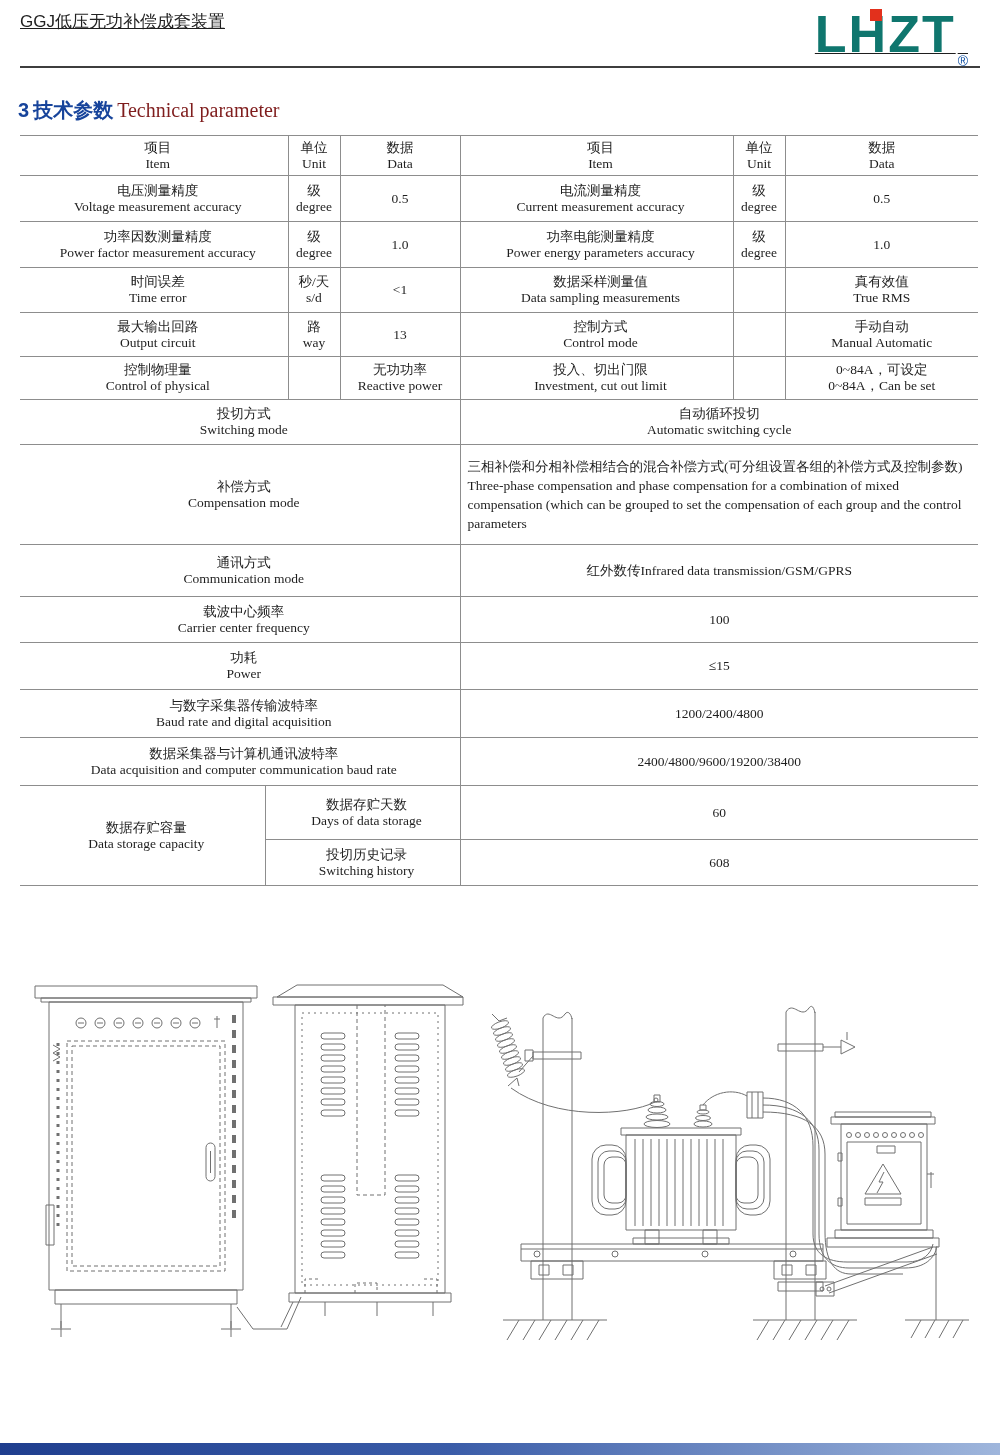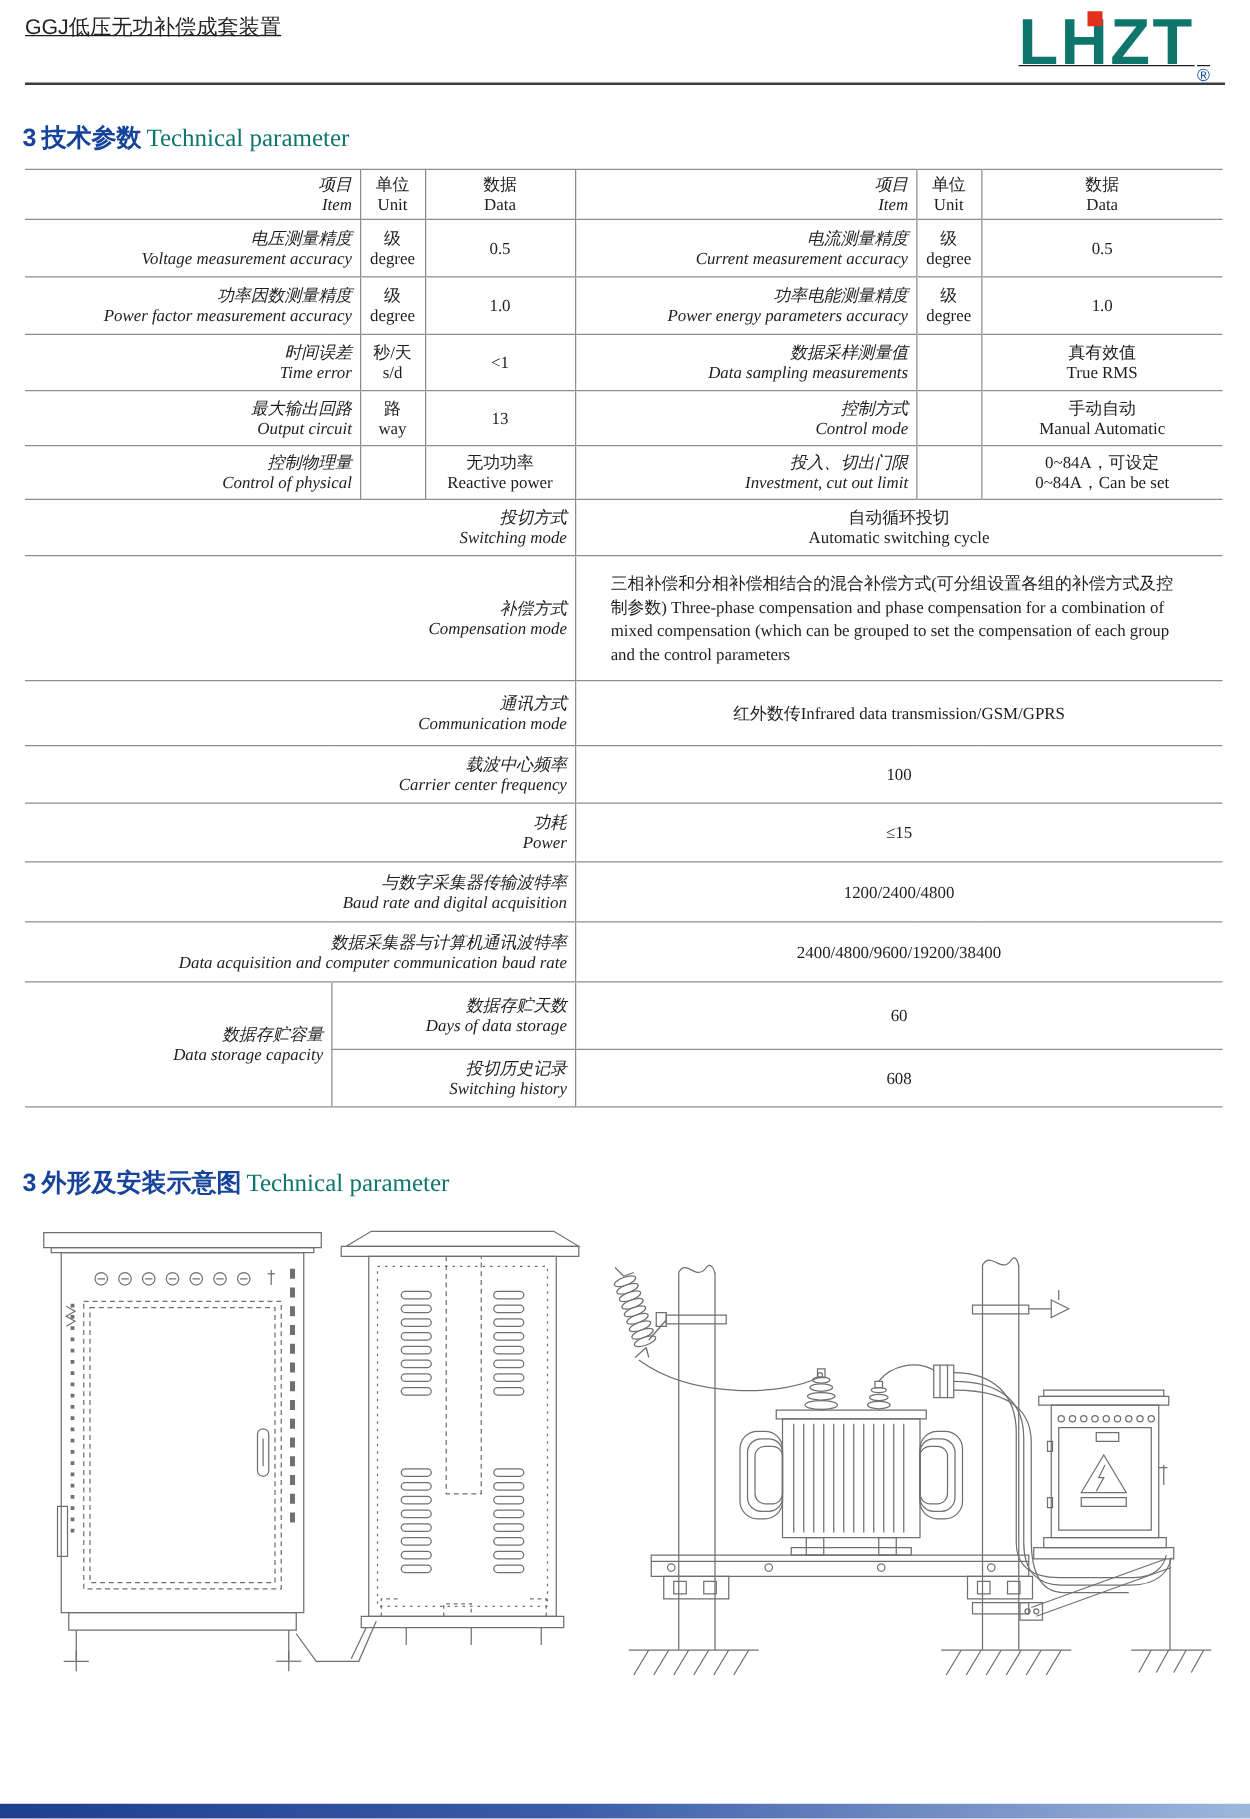--- a/index.html
+++ b/index.html
@@ -19,35 +19,35 @@
   .logo { position:relative; margin-top:2px; padding-right:14px; }
   .logo-text { font-family:"Liberation Sans","DejaVu Sans",sans-serif; font-weight:bold; font-size:52px; line-height:44px; letter-spacing:2px; color:#0f766e; }
   .logo-dot { position:absolute; left:55px; top:-3px; width:12px; height:12px; background:#e2301c; }
   .logo-reg { font-family:"Liberation Sans","DejaVu Sans",sans-serif; font-size:14px; color:#0d4da1; position:relative; top:14px; left:2px; }
   .rule { position:absolute; top:66px; left:20px; width:960px; height:2px; background:#3d3d3d; }
   
   .sec { position:absolute; left:18px; white-space:nowrap; }
   .sec.s1 { top:97px; }
   .sec.s2 { top:933px; }
   .sec-zh { font-family:"Liberation Sans","DejaVu Sans",sans-serif; font-weight:bold; font-size:20px; color:#17449b; }
-  .sec-en { font-family:"Liberation Serif","DejaVu Serif",serif; font-size:20px; color:#0f766e; }
+  .sec-en { font-family:"Liberation Serif","DejaVu Serif",serif; font-size:20px; color:#7f1d1d; }
   
   table.spec {
     position:absolute; top:135px; left:20px;
     width:958px; border-collapse:collapse; table-layout:fixed;
     font-size:13.5px; color:#1e1e1e;
     border-top:1px solid #8d8d8d; border-bottom:1px solid #8d8d8d;
   }
   .spec tr { border-top:1px solid #8d8d8d; }
   .spec tr:first-child { border-top:none; }
   .spec td { vertical-align:middle; padding:2px 6px; overflow:hidden; }
   .spec .vr { border-right:1px solid #8d8d8d; }
-  .spec .item { text-align:right; padding-left:14px;font-style:italic; }
+  .spec .item { text-align:center; padding-left:14px; }
   .spec .cc { text-align:center;margin-top:30px; }
-  .spec .para { text-align:left; padding:6px 28px; line-height:19px; }
+  .spec .para { text-align:left; padding:6px 7px; line-height:19px; }
   .zh, .en { line-height:16px; min-height:0; }
   .h40{height:40px}.h46{height:46px}.h45{height:45px}.h44{height:44px}.h43{height:43px}
   .h52{height:52px}.h100{height:100px}.h47{height:47px}.h48{height:48px}.h54{height:54px}
   
   .fig { position:absolute; }
   .fig svg { display:block; }
   .fig line, .fig path, .fig rect, .fig circle, .fig ellipse, .fig polygon, .fig polyline { vector-effect:non-scaling-stroke; }
   
   .footer-bar { position:absolute; left:0; bottom:0; width:1000px; height:12px;
     background:linear-gradient(to right,#1f3e8e 0%,#3a5ca8 45%,#9fb6dc 100%); }
@@ -336,25 +336,20 @@
           <div class="zh">投切历史记录</div>
           <div class="en">Switching history</div>
         </td>
         <td class="cc" colspan="3">
           <div class="zh">608</div>
         </td>
       </tr>
     </tbody>
   </table>
 
-  <div class="sec s2">
-    <span class="sec-zh">3</span>
-    <span class="sec-zh">外形及安装示意图</span>
-    <span class="sec-en">Technical parameter</span>
-  </div>
 
   <div class="fig" style="left:25px; top:983px;">
     <svg width="450" height="365" viewBox="0 0 450 365">
       <g stroke="#707070" fill="none" stroke-width="1">
 
         <g>
           <rect x="10" y="3" width="222" height="12"></rect>
           <rect x="16" y="15" width="210" height="4"></rect>
           <rect x="24" y="19" width="194" height="288"></rect>
 

